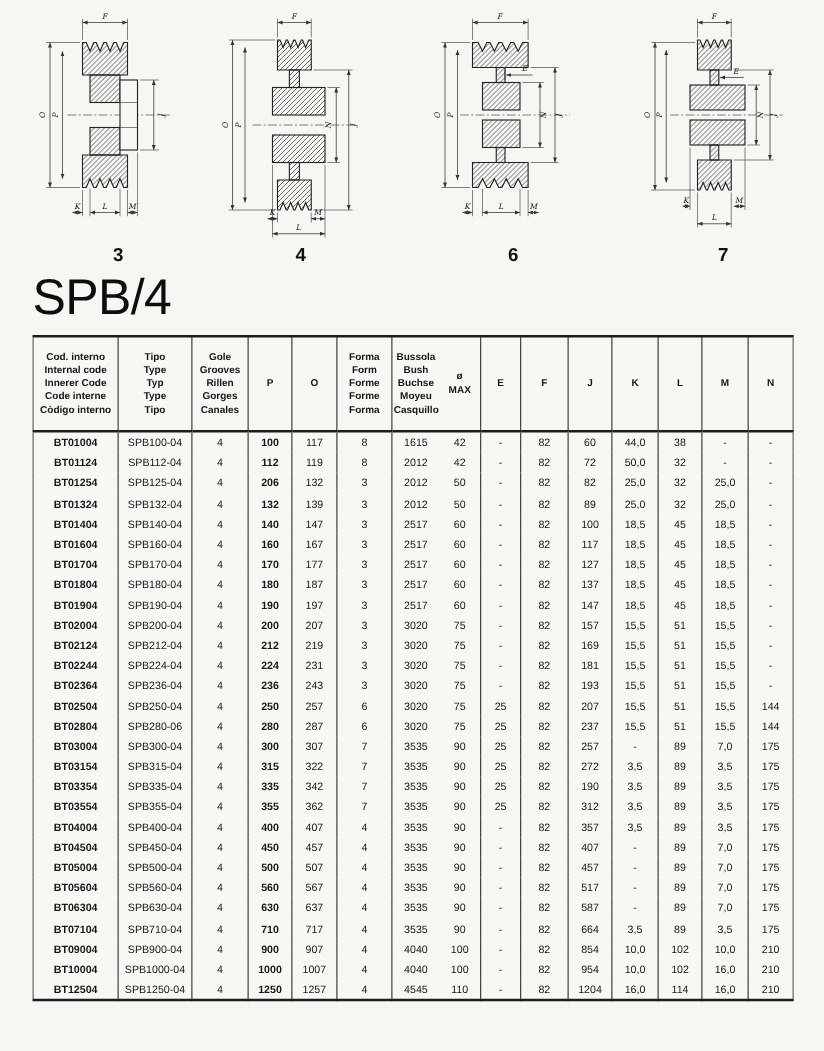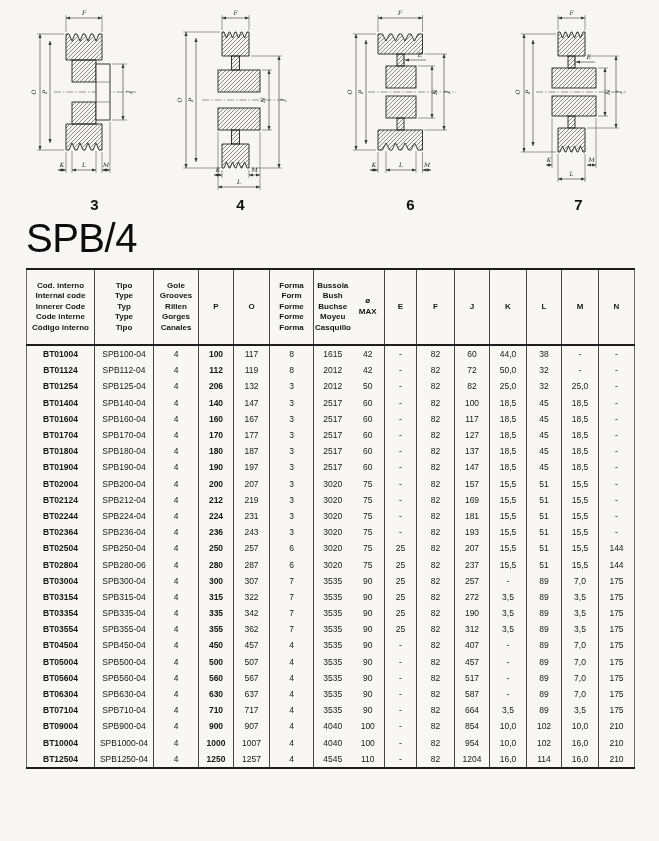--- a/index.html
+++ b/index.html
@@ -363,20 +363,37 @@
           <td class="nolb">50</td>
           <td>-</td>
           <td>82</td>
           <td>82</td>
           <td>25,0</td>
           <td>32</td>
           <td>25,0</td>
           <td>-</td>
         </tr>
         <tr>
+          <td>BT01324</td>
+          <td>SPB132-04</td>
+          <td>4</td>
+          <td class="bold">132</td>
+          <td>139</td>
+          <td>3</td>
+          <td>2012</td>
+          <td class="nolb">50</td>
+          <td>-</td>
+          <td>82</td>
+          <td>89</td>
+          <td>25,0</td>
+          <td>32</td>
+          <td>25,0</td>
+          <td>-</td>
+        </tr>
+        <tr>
           <td>BT01404</td>
           <td>SPB140-04</td>
           <td>4</td>
           <td class="bold">140</td>
           <td>147</td>
           <td>3</td>
           <td>2517</td>
           <td class="nolb">60</td>
           <td>-</td>
           <td>82</td>
@@ -618,20 +635,37 @@
           <td class="nolb">90</td>
           <td>25</td>
           <td>82</td>
           <td>312</td>
           <td>3,5</td>
           <td>89</td>
           <td>3,5</td>
           <td>175</td>
         </tr>
         <tr>
+          <td>BT04004</td>
+          <td>SPB400-04</td>
+          <td>4</td>
+          <td class="bold">400</td>
+          <td>407</td>
+          <td>4</td>
+          <td>3535</td>
+          <td class="nolb">90</td>
+          <td>-</td>
+          <td>82</td>
+          <td>357</td>
+          <td>3,5</td>
+          <td>89</td>
+          <td>3,5</td>
+          <td>175</td>
+        </tr>
+        <tr>
           <td>BT04504</td>
           <td>SPB450-04</td>
           <td>4</td>
           <td class="bold">450</td>
           <td>457</td>
           <td>4</td>
           <td>3535</td>
           <td class="nolb">90</td>
           <td>-</td>
           <td>82</td>

